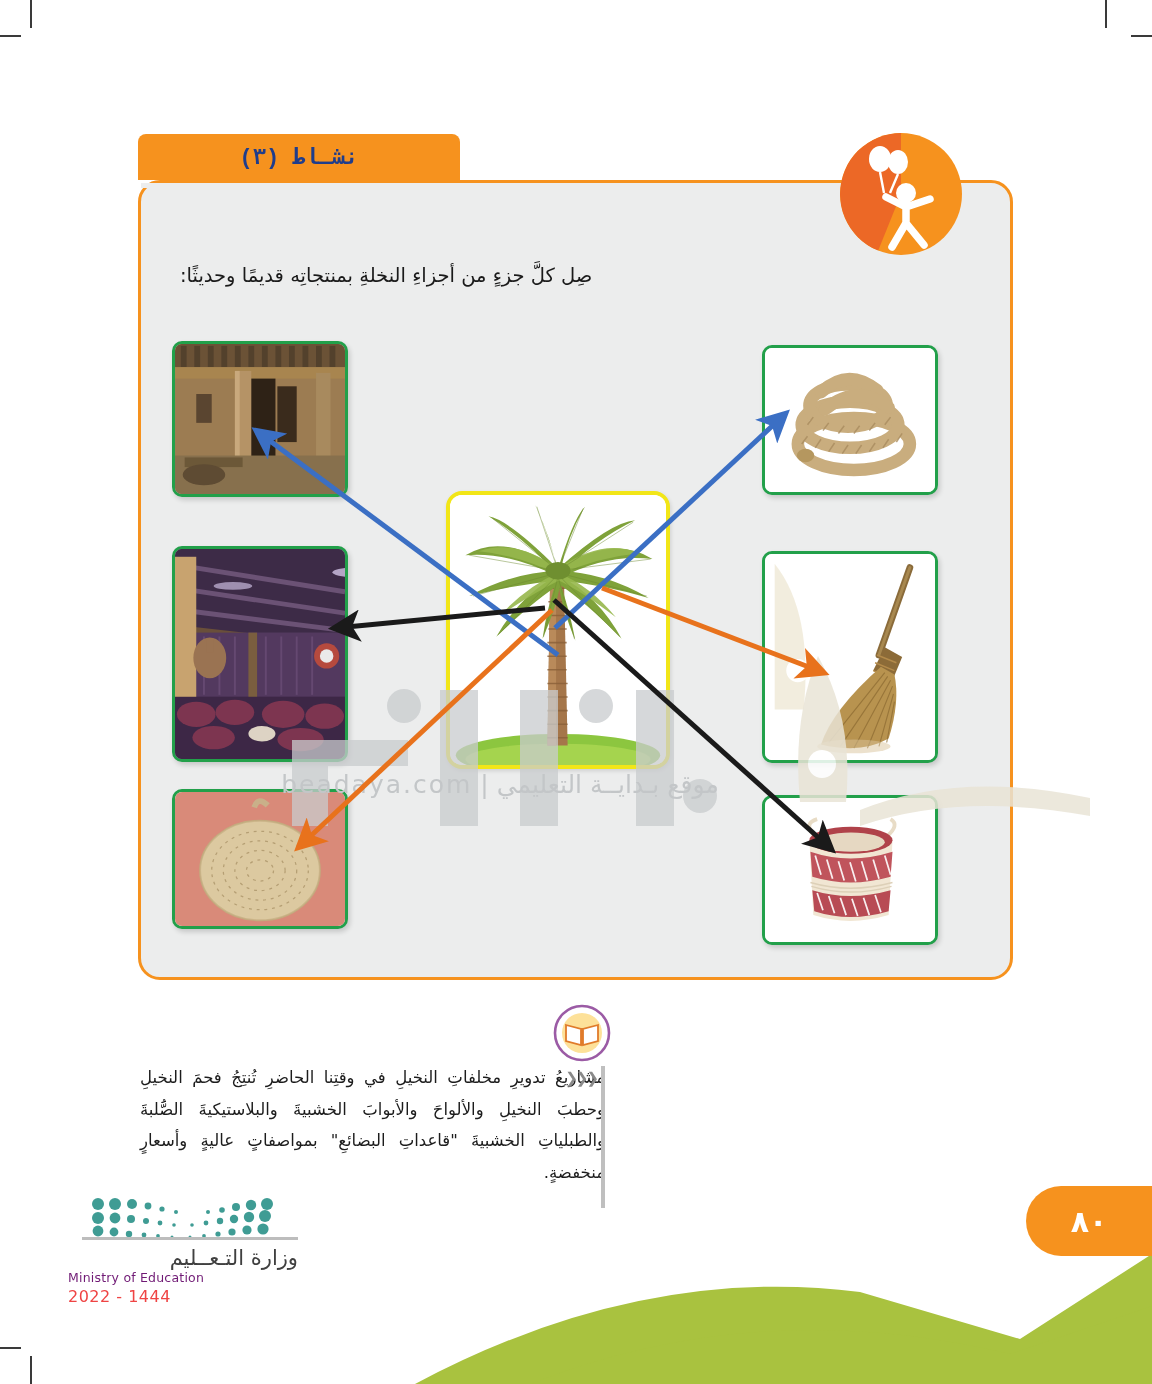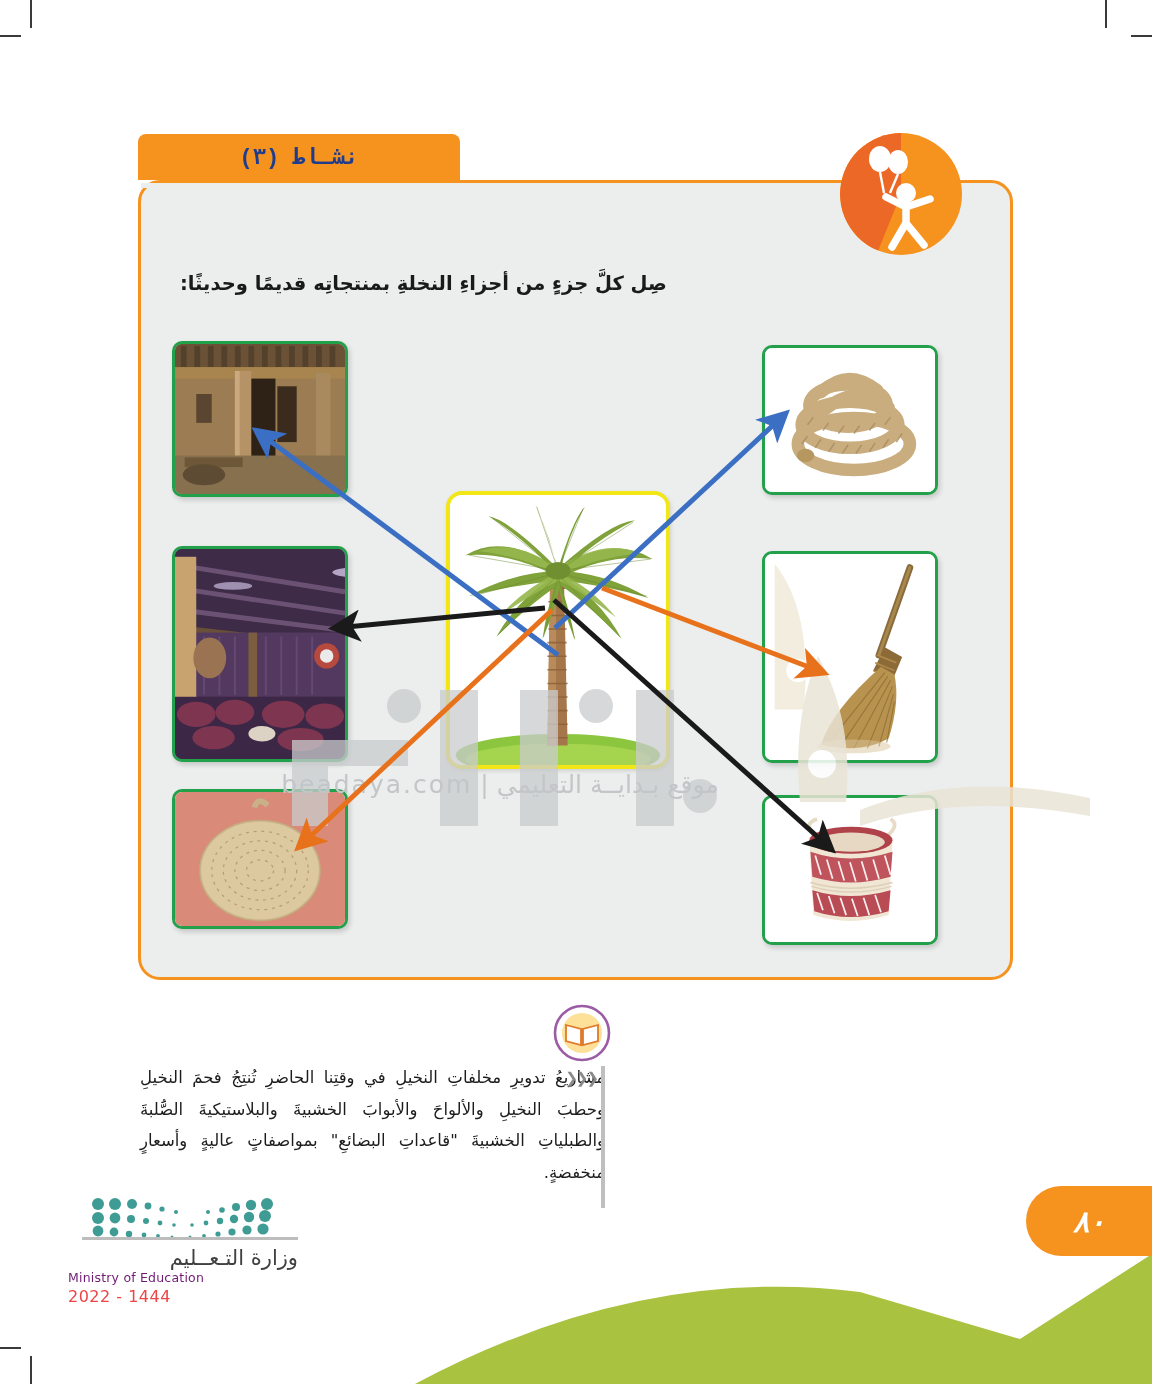--- a/index.html
+++ b/index.html
@@ -67,26 +67,26 @@
   .activity-badge {
     position: absolute;
     left: 838px; top: 131px;
     width: 126px; height: 126px;
     z-index: 6;
   }
 
   
   .prompt {
     position: absolute;
-    left: 180px; top: 272px;
+    left: 180px; top: 264px;
     width: 680px;
     text-align: left;
     direction: rtl;
     font-size: 19.5px;
-    font-weight: bold;
+    font-weight: normal;
     color: #1a1a1a;
     font-family: "DejaVu Sans", "Liberation Sans", sans-serif;
   }
 
   
   .card {
     position: absolute;
     border: 3px solid #22A04A;
     border-radius: 10px;
     overflow: hidden;
@@ -206,21 +206,20 @@
     background: #F6921E;
     border-radius: 36px 0 0 36px;
     display: flex; align-items: center; justify-content: center;
     z-index: 5;
   }
   .page-num {
     color: #ffffff;
     font-size: 30px;
     font-weight: bold;
     direction: rtl;
-    font-style: italic;
   }
 </style>
 </head>
 <body>
 
 <div class="crop-mark cm-tl-v"></div>
 <div class="crop-mark cm-tl-h"></div>
 <div class="crop-mark cm-tr-v"></div>
 <div class="crop-mark cm-tr-h"></div>
 <div class="crop-mark cm-bl-v"></div>

